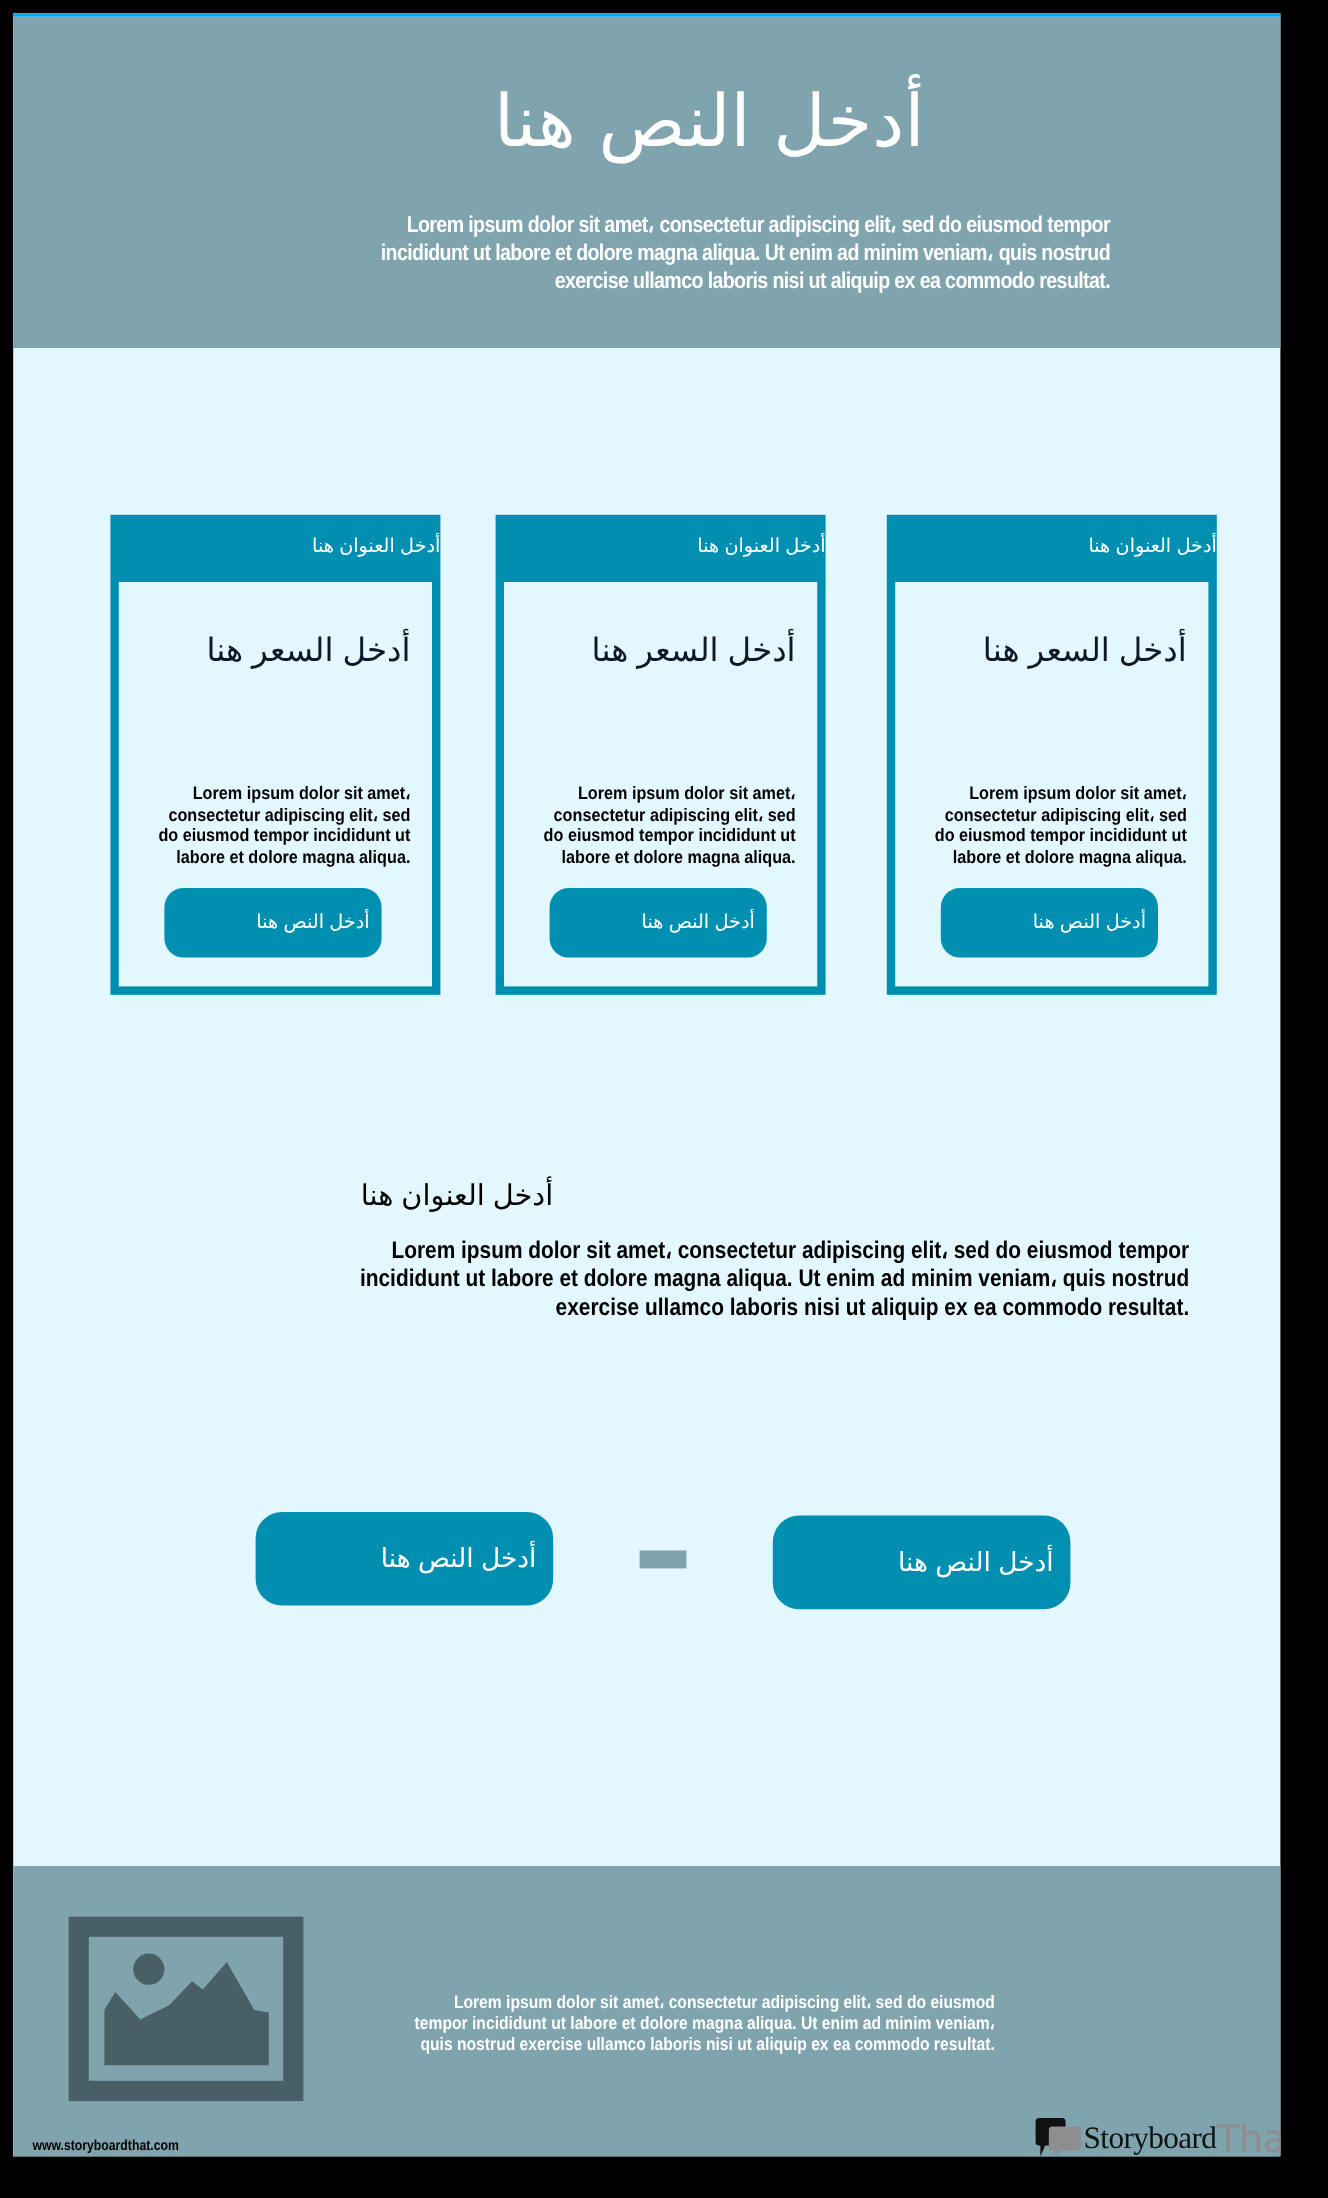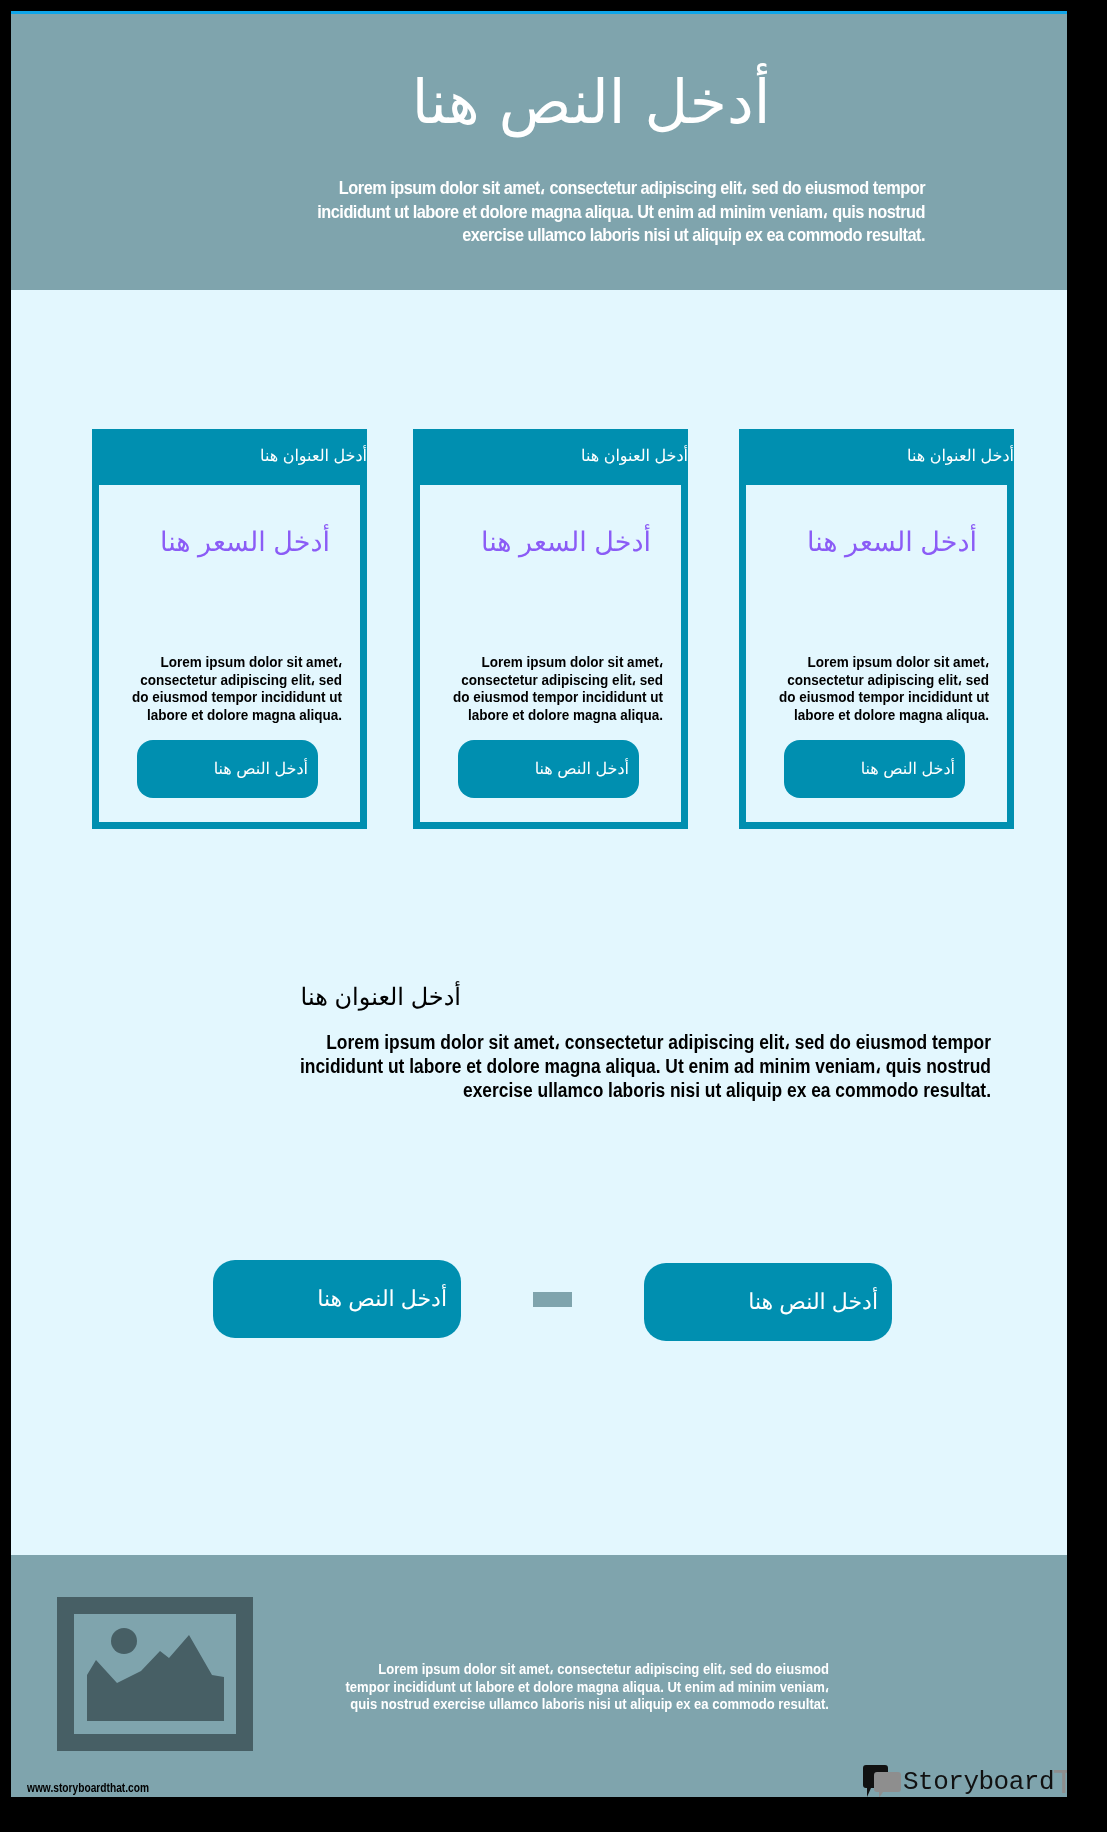--- a/index.html
+++ b/index.html
@@ -34,21 +34,21 @@
   }
   .card-inner {
     position: absolute; left: 7px; top: 56px; right: 7px; bottom: 7px;
     background: #e3f7fe;
   }
   .card-title {
     position: absolute; right: 0; top: 17px; color: #ffffff; font-size: 16px;
     line-height: 20px; direction: rtl; white-space: nowrap;
   }
   .card-price {
-    position: absolute; right: 30px; top: 40px; color: #8b5cf6; font-size: 27px;
+    position: absolute; right: 18px; top: 40px; color: #0f172a; font-size: 27px;
     line-height: 34px; direction: rtl; white-space: nowrap; text-align: right;
   }
   .card-text {
     position: absolute; right: 18px; top: 168px; width: 240px; text-align: right;
     color: #000000; font-size: 15px; line-height: 17.5px; font-weight: bold;
     font-family: "Liberation Sans Narrow", "Liberation Sans", sans-serif;
     transform: scaleX(0.9); transform-origin: right top;
   }
   .card-btn {
     position: absolute; left: 38px; top: 255px; width: 181px; height: 58px;
@@ -91,21 +91,21 @@
   }
   .url {
     position: absolute; left: 16px; top: 226px; color: #000000; font-size: 12px;
     font-weight: bold; font-family: "Liberation Sans Narrow", "Liberation Sans", sans-serif;
     transform: scaleX(0.85); transform-origin: left top; white-space: nowrap;
   }
   .logo {
     position: absolute; left: 850px; top: 209px; height: 36px; display: flex;
     align-items: center;
   }
-  .logo-word1 { color: #111111; font-size: 26px; font-family: Liberation Mono, monospace; letter-spacing: -0.5px; }
+  .logo-word1 { color: #111111; font-size: 26px; font-family: Liberation Serif, serif; letter-spacing: -0.5px; }
   .logo-word2 { color: #8e8e8e; font-size: 32px; font-family: "DejaVu Sans", sans-serif; letter-spacing: -0.5px; }
 </style>
 </head>
 <body>
 
 <div class="frame">
 
   <div class="header">
     <div class="header-title">أدخل النص هنا</div>
     <div class="header-text">Lorem ipsum dolor sit amet، consectetur adipiscing elit، sed do eiusmod tempor incididunt ut labore et dolore magna aliqua. Ut enim ad minim veniam، quis nostrud exercise ullamco laboris nisi ut aliquip ex ea commodo resultat.</div>

